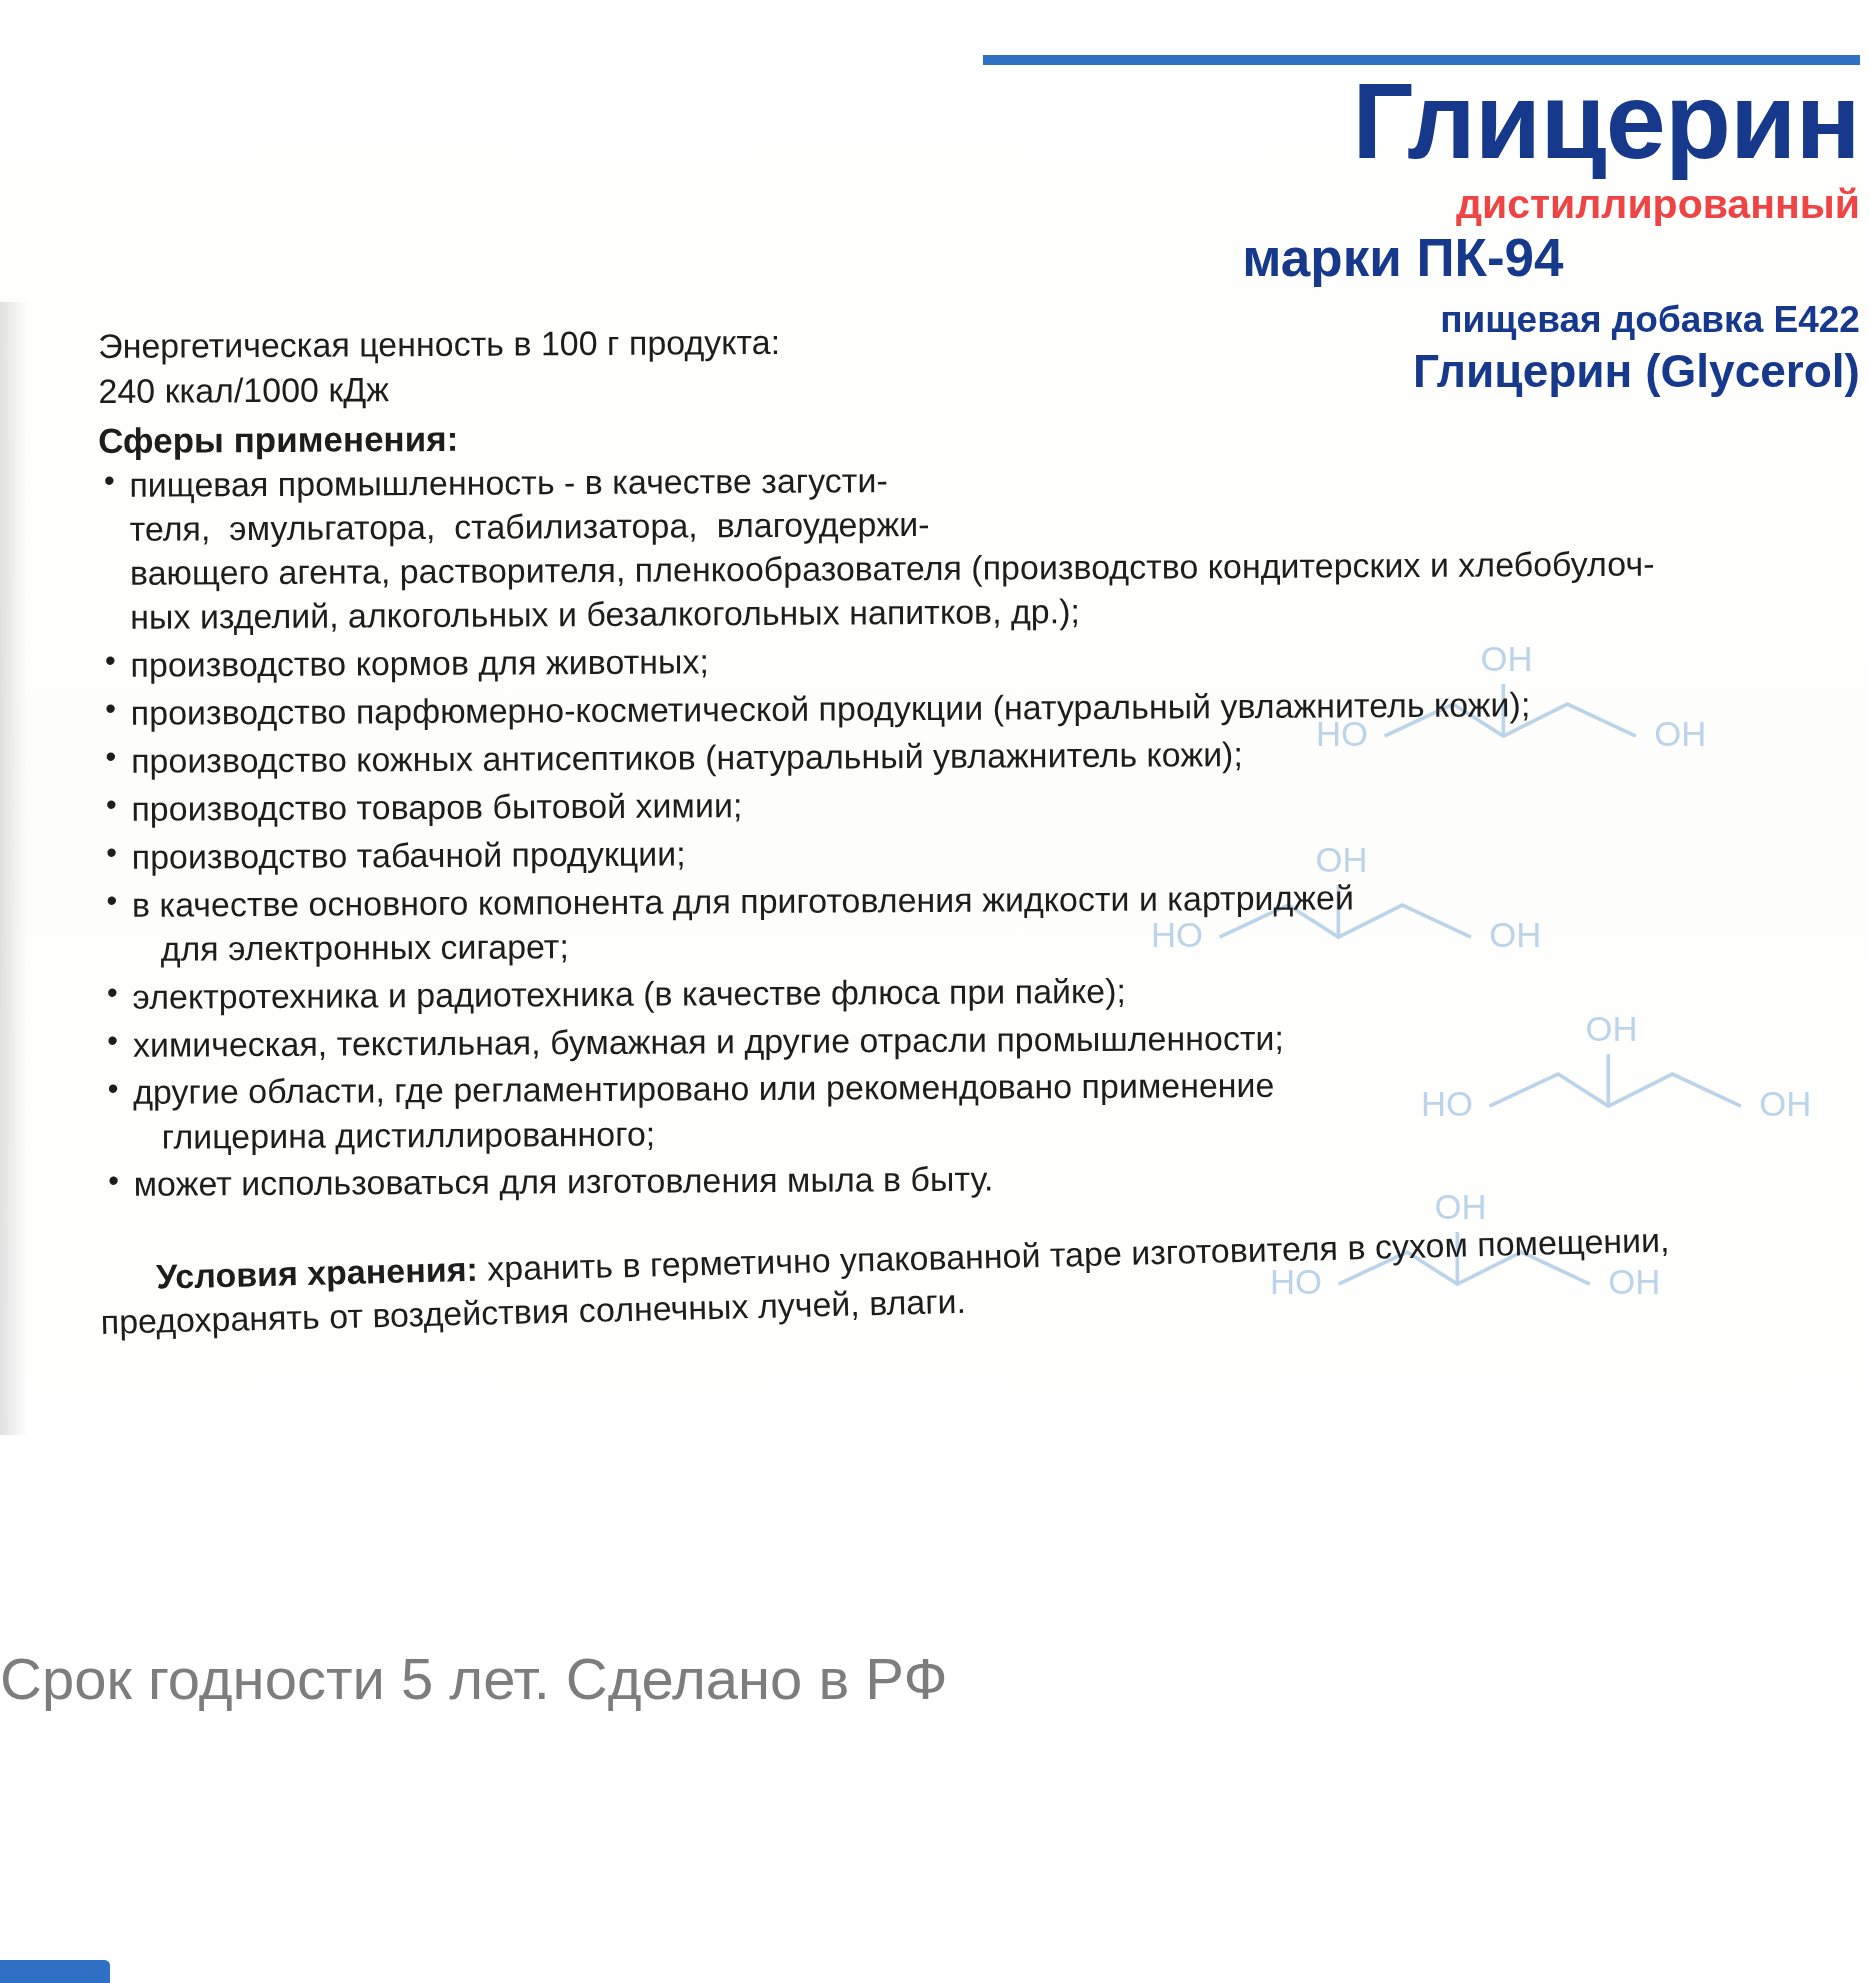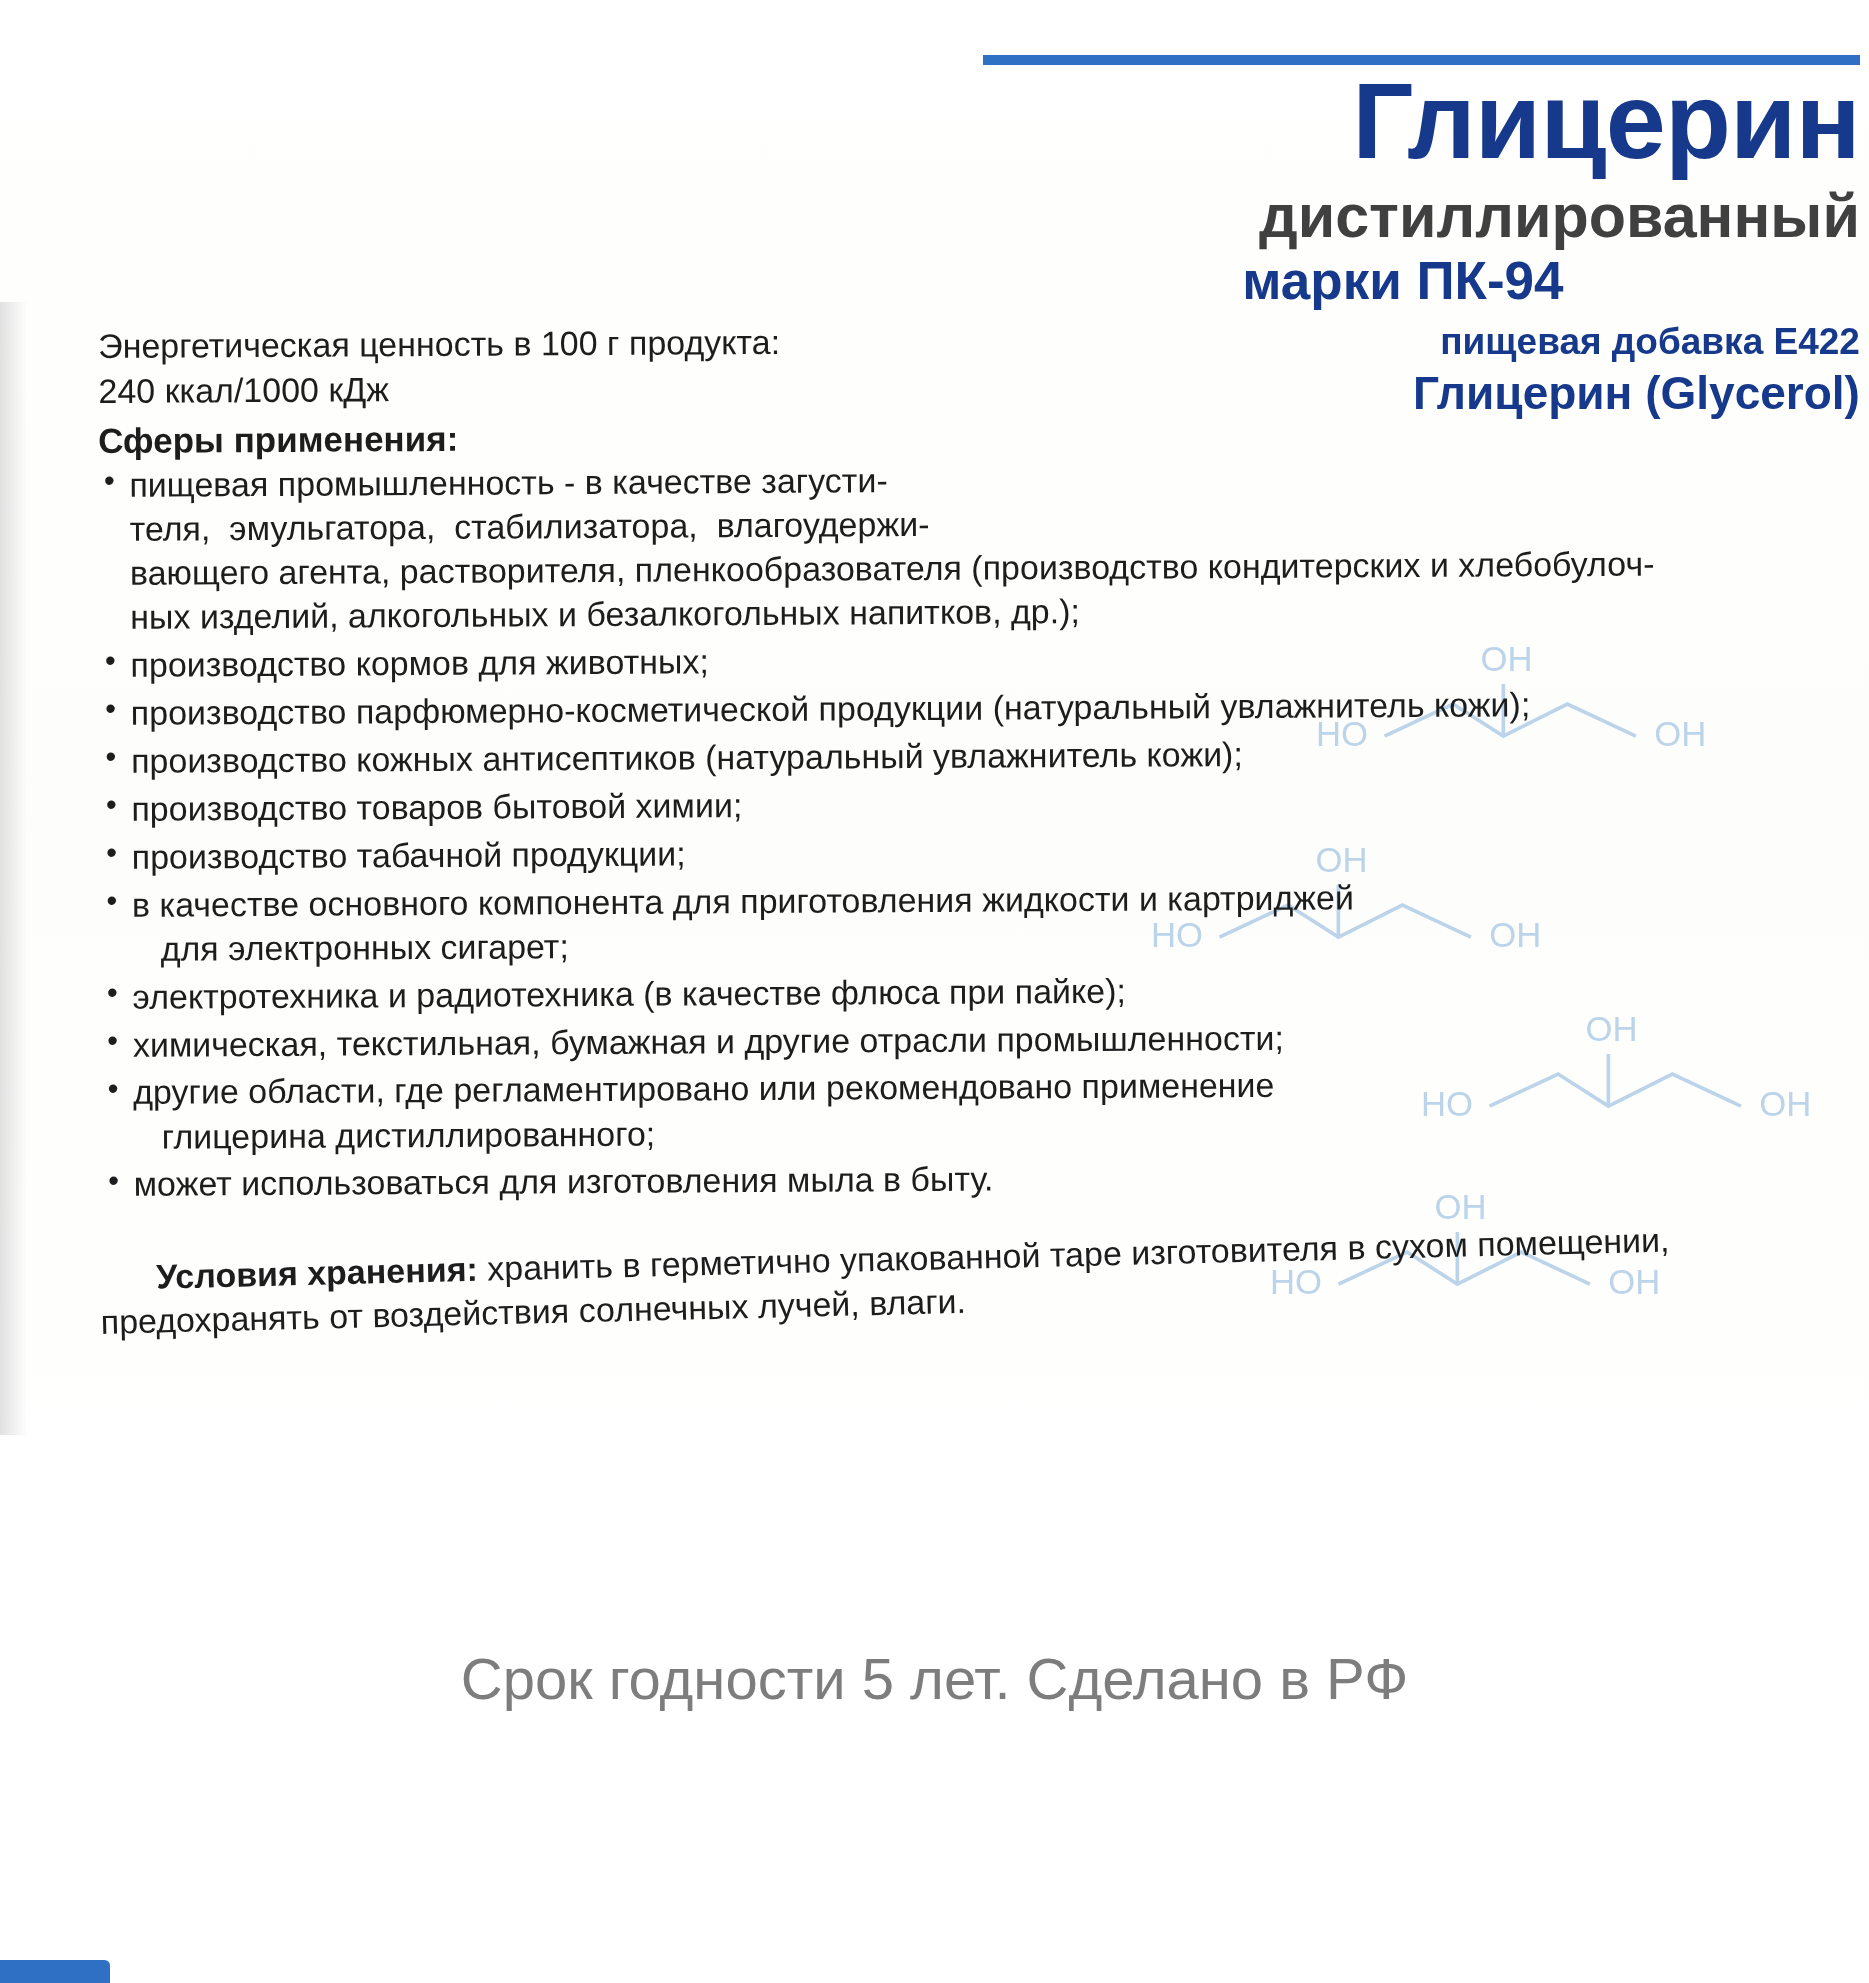--- a/index.html
+++ b/index.html
@@ -66,24 +66,24 @@
   .brand-title {
     font-size: 108px;
     line-height: 1.0;
     font-weight: bold;
     letter-spacing: -0.9px;
     color: #16398c;
     margin-top: 12px;
     white-space: nowrap;
   }
   .brand-sub1 {
-    font-size: 61px;
+    font-size: 41px;
     line-height: 1.12;
     font-weight: bold;
-    color: #404040;
+    color: #ef4444;
     margin-top: 7.3px;
   }
   .brand-sub2 {
     font-size: 53px;
     line-height: 1.12;
     font-weight: bold;
     color: #16398c;
     text-align: center;
   }
   .brand-sub3 {
@@ -164,21 +164,20 @@
   
   .skew-a { transform: rotate(-0.35deg); transform-origin: left top; }
   .skew-c { transform: rotate(-1.4deg); transform-origin: left top; }
 
   
   .footer-caption {
     position: absolute;
     left: 0;
     top: 1645px;
     width: 1869px;
-    text-align: center;
     font-size: 58px;
     color: #7d7d7d;
     font-family: "Liberation Sans", sans-serif;
   }
 
   
   .bottom-sliver {
     position: absolute;
     left: 0;
     bottom: 0;

